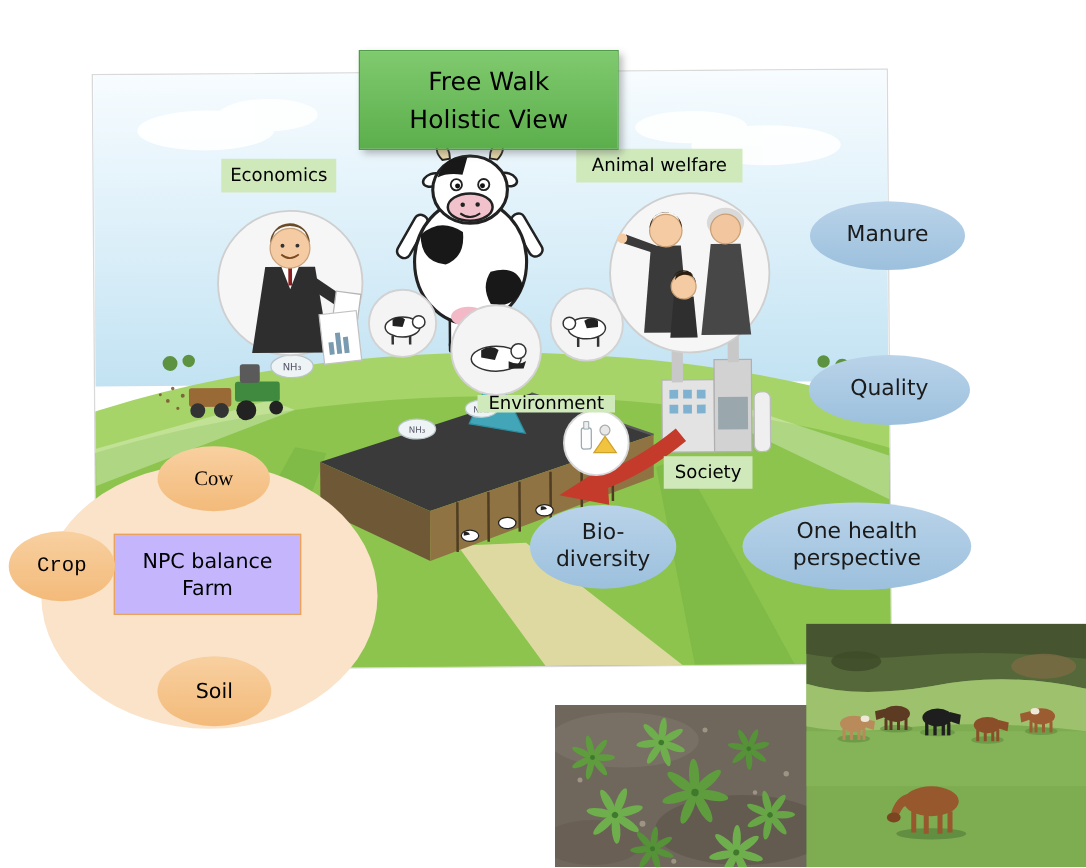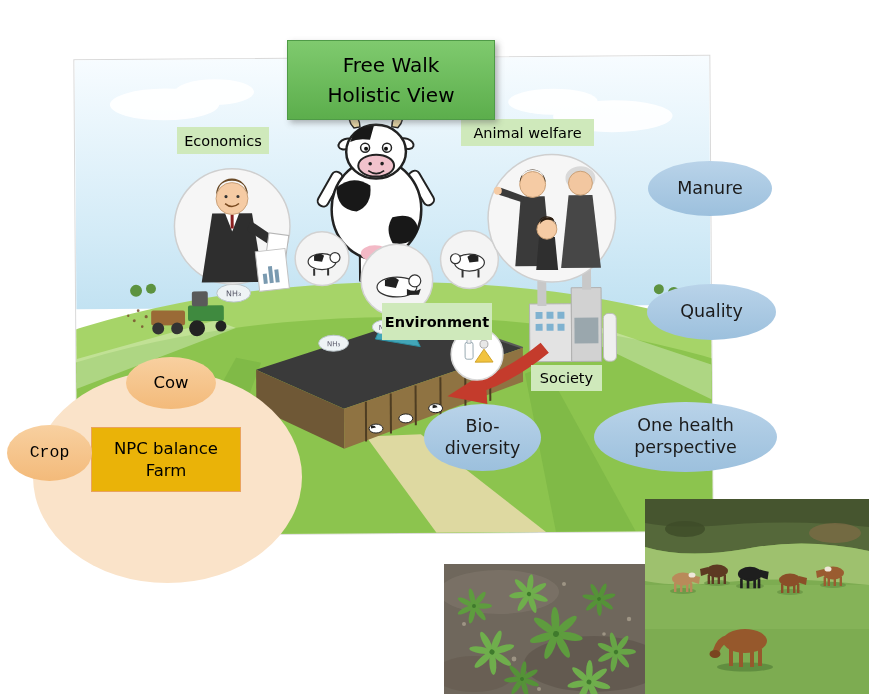--- a/index.html
+++ b/index.html
@@ -14,41 +14,41 @@
   .titlebox { position:absolute; left:287px; top:40px; width:208px; height:80px;
               background:linear-gradient(#7fca6e,#5cae4c); border:1px solid #4f9b47;
               box-shadow:3px 3px 6px rgba(90,90,90,.45);
               display:flex; align-items:center; justify-content:center; text-align:center;
               font-size:20px; line-height:1.5; white-space:pre-line; z-index:6; }
 
   .tag { position:absolute; background:#cfe9bb; display:flex; align-items:center; justify-content:center;
          font-size:14.5px; z-index:5; }
   .tag.economics   { left:177px; top:127px; width:92px;  height:27px; }
   .tag.welfare     { left:461px; top:119px; width:133px; height:27px; }
-  .tag.environment { left:382px; top:303px; width:110px; height:37px;font-weight:bold; }
+  .tag.environment { left:382px; top:316px; width:110px; height:14px; }
   .tag.quality     { left:531px; top:365px; width:71px;  height:26px; }
 
   .bubble { position:absolute; border-radius:50%; display:flex; align-items:center; justify-content:center;
             text-align:center; white-space:pre-line; line-height:1.25; z-index:6; }
   .bubble.blue { background:linear-gradient(#b9d3e9,#9cc0dd); color:#1b1b1b; font-size:17.5px; }
   .bubble.society      { left:648px; top:161px; width:124px; height:55px; }
   .bubble.markets      { left:647px; top:284px; width:129px; height:56px; }
   .bubble.biodiversity { left:424px; top:404px; width:117px; height:67px; }
   .bubble.onehealth    { left:594px; top:402px; width:183px; height:70px; }
 
   .cycle-bg { position:absolute; left:33px; top:371px; width:269px; height:212px;
               background:#fae3c9; border-radius:50%; z-index:4; }
   .bubble.peach  { background:linear-gradient(#f8d0a0,#f3ba7a); color:#000; font-size:16.5px; z-index:7; }
-  .bubble.cow    { left:126px; top:357px; width:90px; height:52px; }
+  .bubble.cow    { left:126px; top:357px; width:90px; height:52px;font-family:Liberation Serif, serif; }
   .bubble.crop   { left:7px;   top:425px; width:85px; height:56px;font-family:Liberation Mono, monospace; }
   .bubble.soil   { left:126px; top:525px; width:91px; height:56px; }
   .bubble.manure { left:217px; top:438px; width:149px; height:69px;
                    background:linear-gradient(#f4a95f,#ee9442); }
   .npc-box { position:absolute; left:91px; top:427px; width:150px; height:65px;
-             background:#eab308; border:1.5px solid #e9a35e;
+             background:#c4b5fd; border:1.5px solid #e9a35e;
              display:flex; align-items:center; justify-content:center; text-align:center;
              font-size:16.5px; line-height:1.3; white-space:pre-line; z-index:7; }
 
   .photo { position:absolute; z-index:8; }
   .photo svg { display:block; }
   .photo.seedlings { left:444px; top:564px; width:202px; height:130px; }
   .photo.cattle    { left:645px; top:499px; width:224px; height:195px; }
 </style>
 </head>
 <body>
@@ -295,20 +295,21 @@
   <div class="bubble blue onehealth">One health
 perspective</div>
   <div class="bubble blue biodiversity">Bio-
 diversity</div>
 
   <div class="cycle-bg"></div>
   <div class="npc-box">NPC balance
 Farm</div>
   <div class="bubble peach cow">Cow</div>
   <div class="bubble peach crop">Crop</div>
+  <div class="bubble peach soil">Soil</div>
 
   <div class="photo seedlings">
     <svg viewBox="0 0 202 130" width="202" height="130">
       <defs>
         <g id="plantdef">
           <g fill="currentColor">
             <ellipse cx="10" cy="0" rx="10" ry="3"></ellipse>
             <ellipse cx="10" cy="0" rx="10" ry="3" transform="rotate(51)"></ellipse>
             <ellipse cx="10" cy="0" rx="10" ry="3" transform="rotate(103)"></ellipse>
             <ellipse cx="10" cy="0" rx="10" ry="3" transform="rotate(154)"></ellipse>

